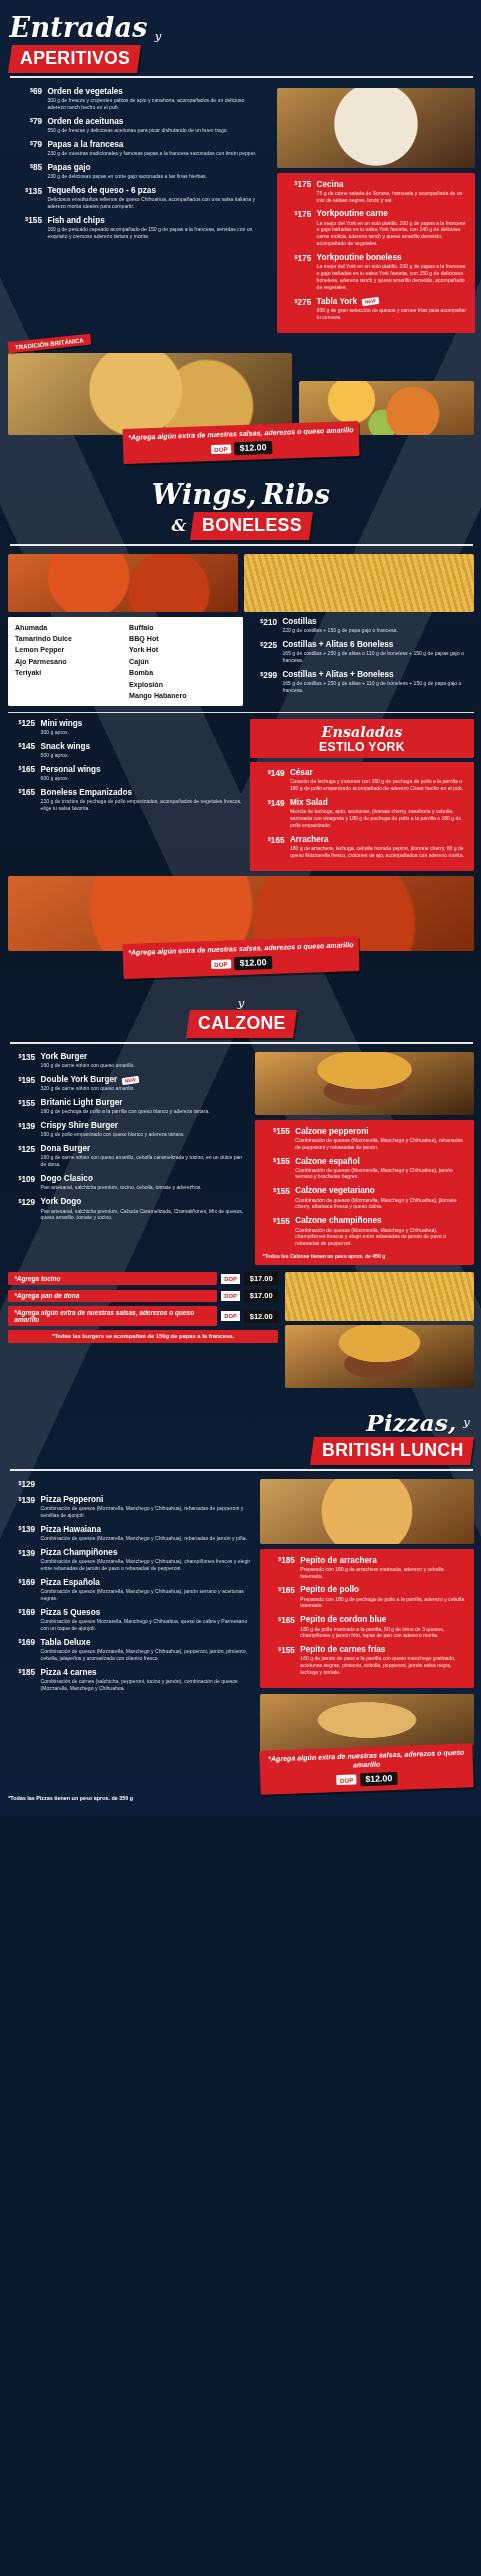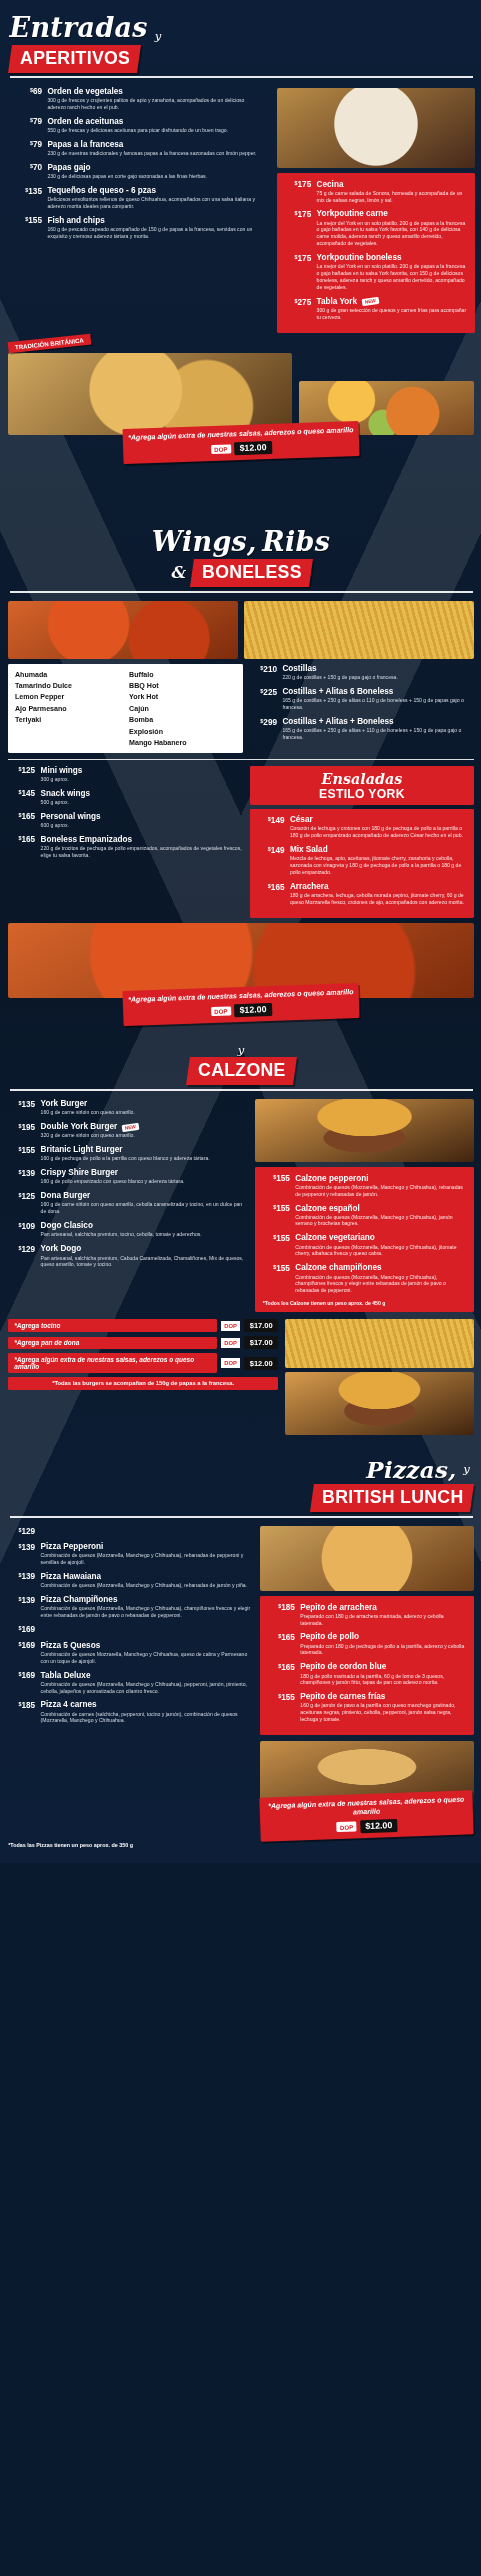--- a/index.html
+++ b/index.html
@@ -215,21 +215,21 @@
             </div>
         </div>
         <div class="item">
           <div class="price"><span class="cur">$</span><span>79</span></div>
           <div class="itxt">
               <div class="iname">Papas a la francesa</div>
           <div class="idesc">230 g de nuestras tradicionales y famosas papas a la francesa sazonadas con limón pepper.</div>
             </div>
         </div>
         <div class="item">
-          <div class="price"><span class="cur">$</span><span>70</span></div>
+          <div class="price"><span class="cur">$</span><span>85</span></div>
           <div class="itxt">
               <div class="iname">Papas gajo</div>
           <div class="idesc">230 g de deliciosas papas en corte gajo sazonadas a las finas hierbas.</div>
             </div>
         </div>
         <div class="item">
           <div class="price"><span class="cur">$</span><span>135</span></div>
           <div class="itxt">
               <div class="iname">Tequeños de queso - 6 pzas</div>
           <div class="idesc">Deliciosos envolturitos rellenos de queso Chihuahua, acompañados con una salsa italiana y aderezo morita ideales para compartir.</div>
@@ -295,21 +295,21 @@
             <span class="dop">DOP</span>
             <span class="amt">$12.00</span>
           </div>
         </div>
       </div>
     </div>
   </div>
 
   <div class="section">
     <div class="banner">
-      <div style="display:flex;align-items:flex-end;gap:5.4px;justify-content:center;margin-top:47px;">
+      <div style="display:flex;align-items:flex-end;gap:5.4px;justify-content:center;">
         <div class="script">Wings,</div>
         <div class="script" style="color:#fff;">Ribs</div>
       </div>
       <div style="display:flex;align-items:center;gap:5.4px;justify-content:center;margin-top:1.4px;">
         <div class="script" style="font-size:16.3px;">&amp;</div>
         <div class="hdr-red-block">
           <span>BONELESS</span>
         </div>
       </div>
       <div class="rule"></div>
@@ -607,20 +607,24 @@
         </div>
         <div class="item">
           <div class="price"><span class="cur">$</span><span>139</span></div>
           <div class="itxt">
               <div class="iname">Pizza Champiñones</div>
           <div class="idesc">Combinación de quesos (Mozzarella, Manchego y Chihuahua), champiñones frescos y elegir entre rebanadas de jamón de pavo o rebanadas de pepperoni.</div>
             </div>
         </div>
         <div class="item">
           <div class="price"><span class="cur">$</span><span>169</span></div>
+          <div class="itxt">
+              <div class="iname">Pizza Española</div>
+          <div class="idesc">Combinación de quesos (Mozzarella, Manchego y Chihuahua), jamón serrano y aceitunas negras.</div>
+            </div>
         </div>
         <div class="item">
           <div class="price"><span class="cur">$</span><span>169</span></div>
           <div class="itxt">
               <div class="iname">Pizza 5 Quesos</div>
           <div class="idesc">Combinación de quesos Mozzarella, Manchego y Chihuahua, queso de cabra y Parmesano con un toque de ajonjolí.</div>
             </div>
         </div>
         <div class="item">
           <div class="price"><span class="cur">$</span><span>169</span></div>

